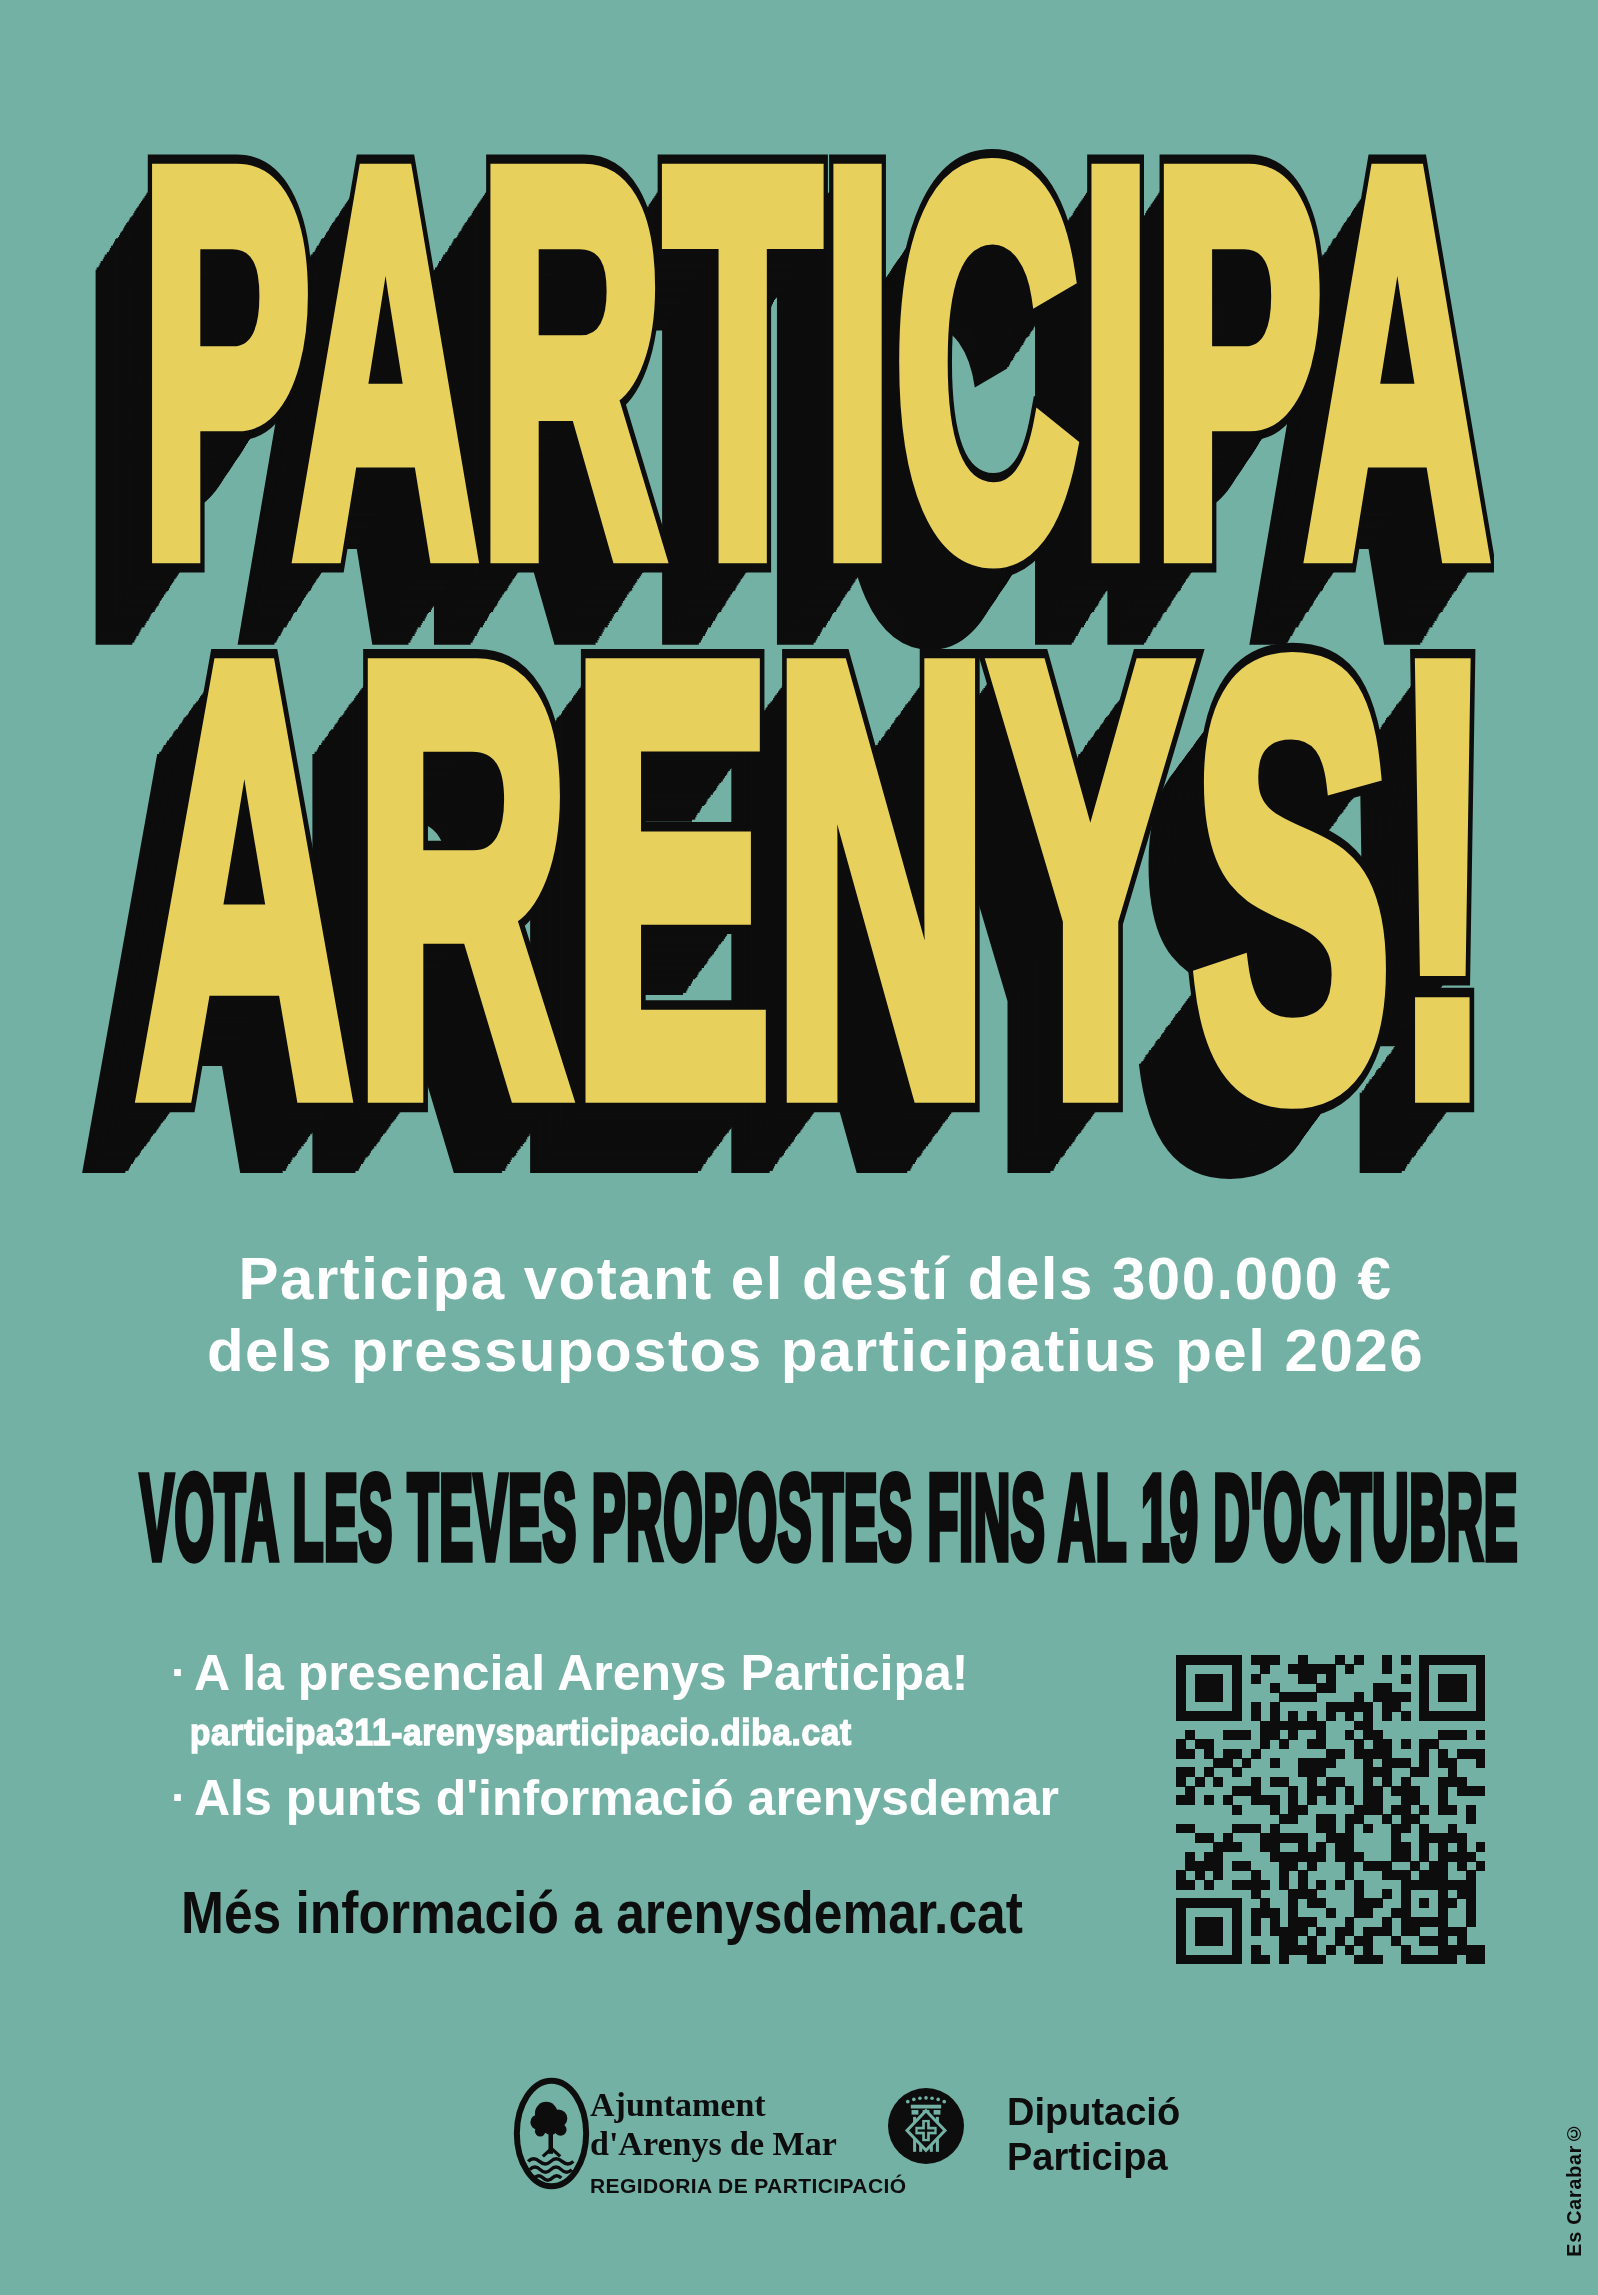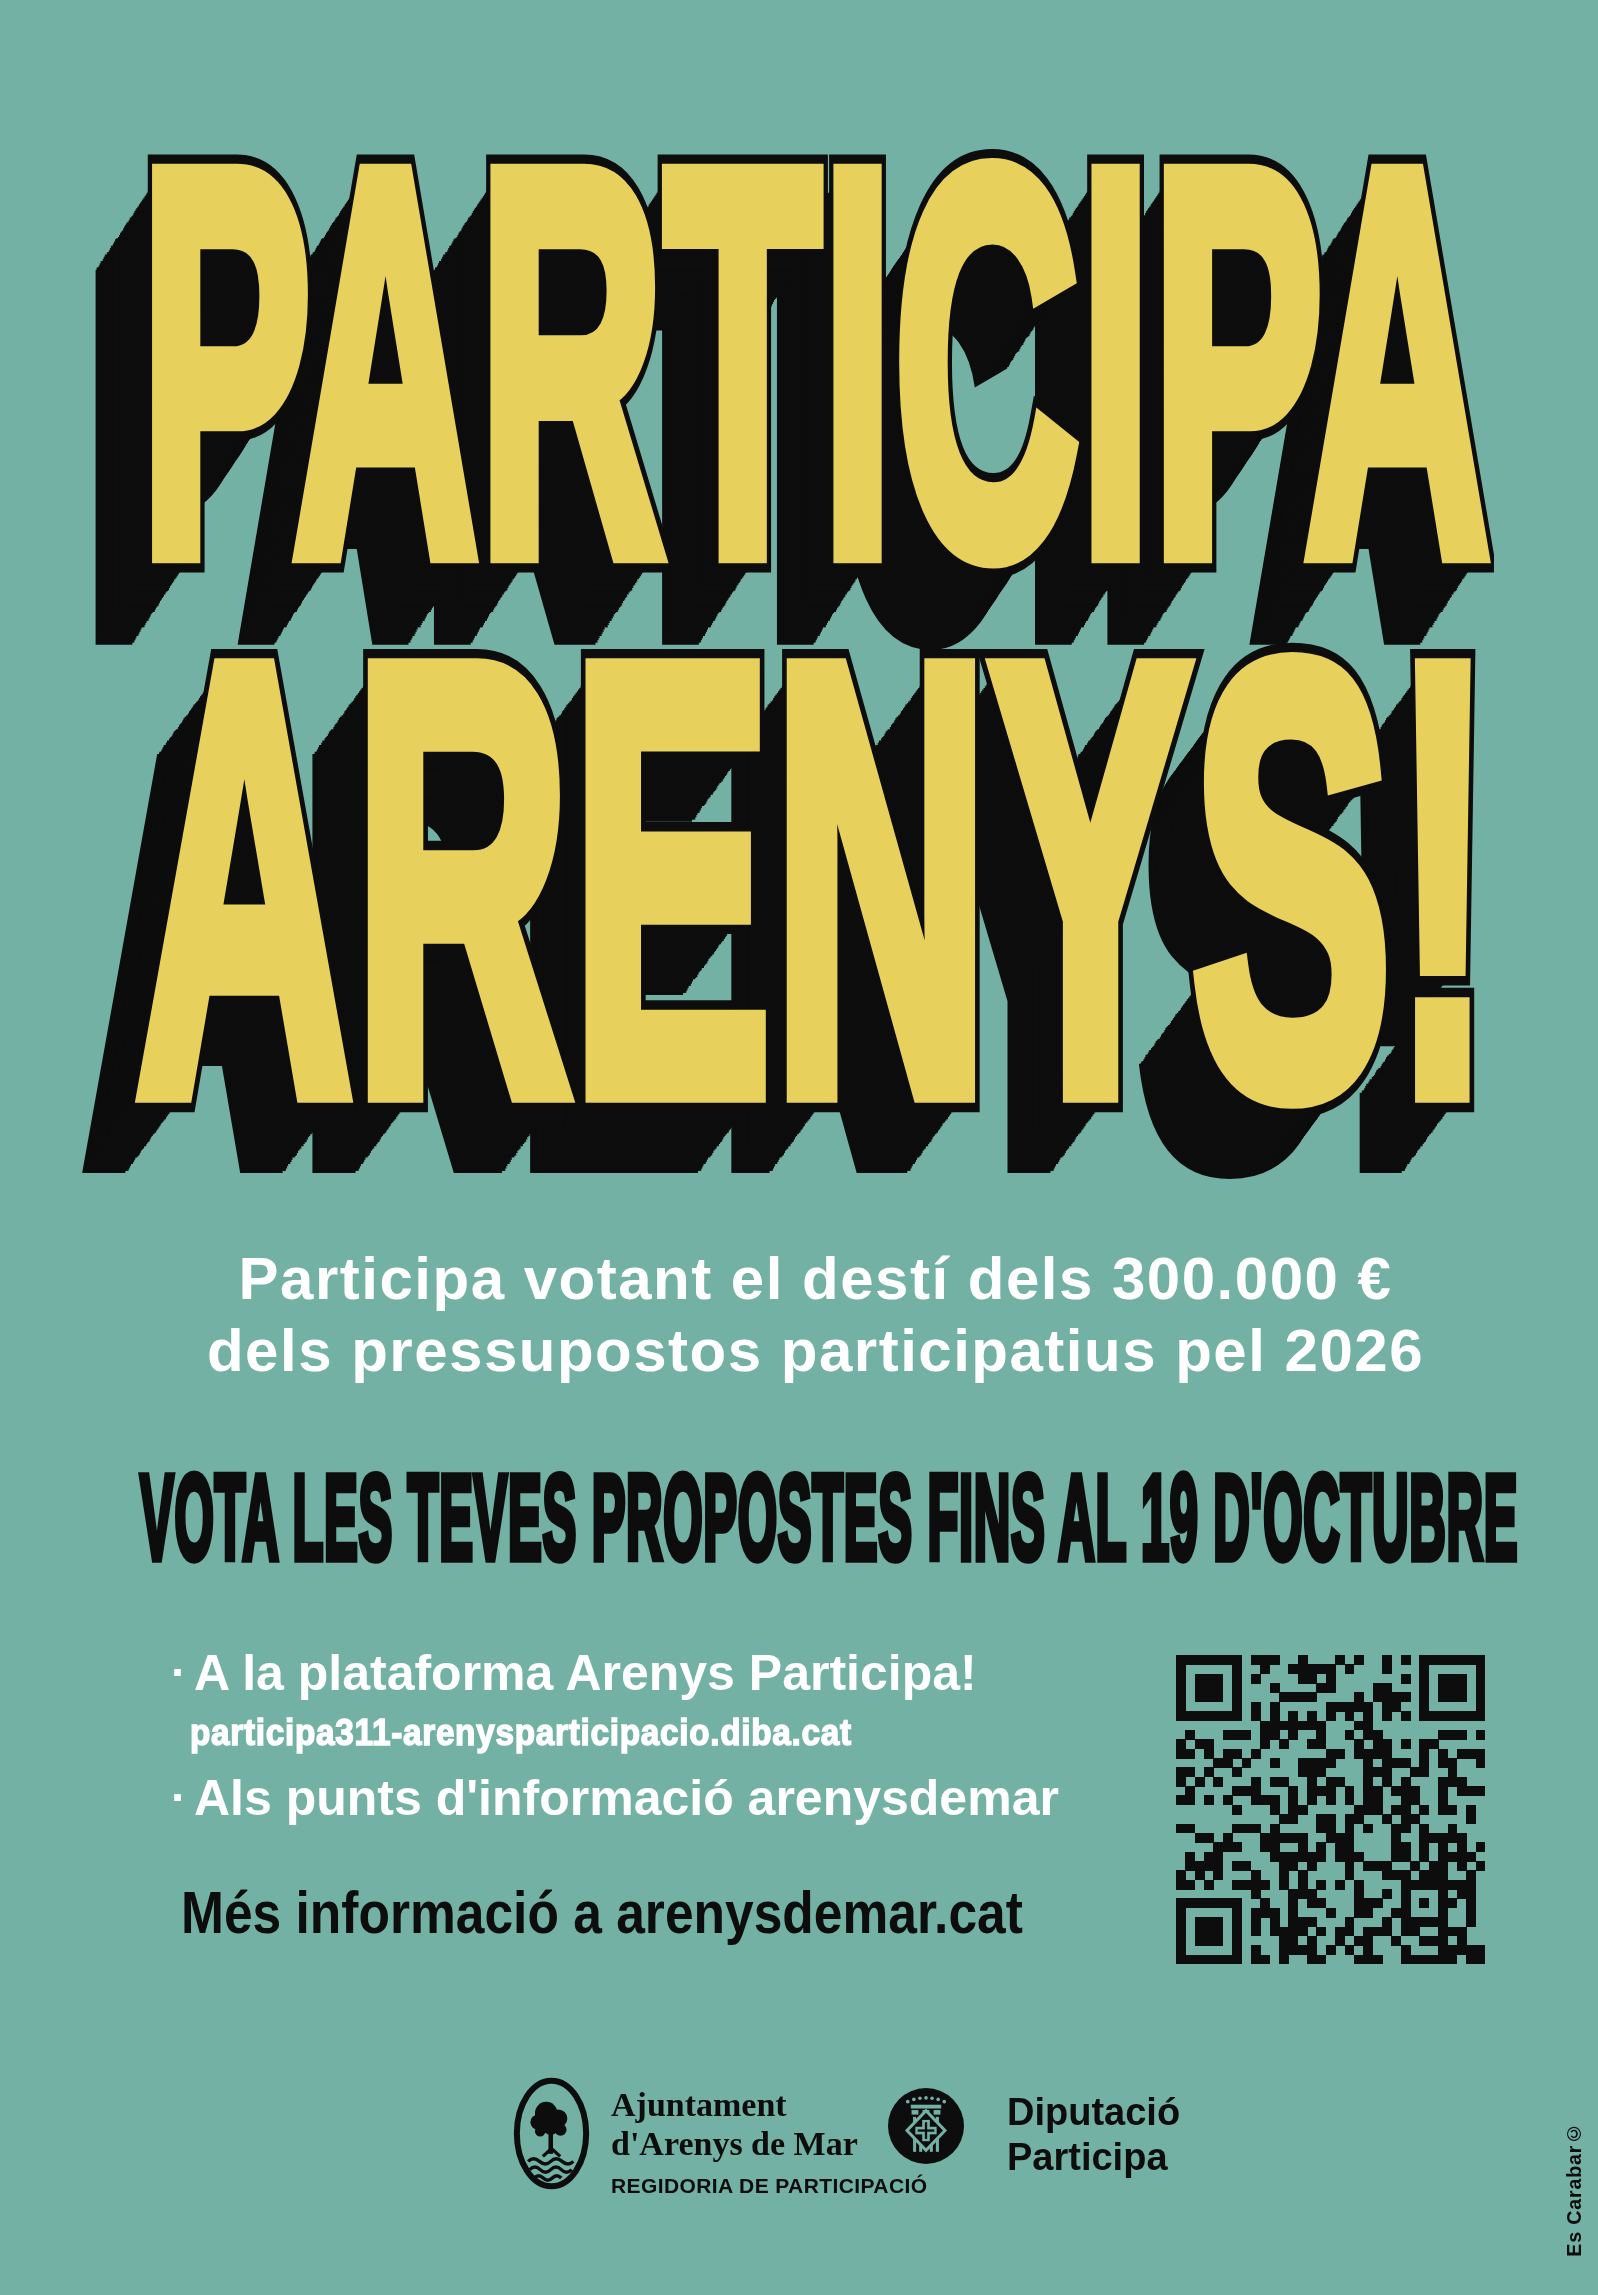--- a/index.html
+++ b/index.html
@@ -43,21 +43,21 @@
           transform:scale(0.9,1);transform-origin:top left;}
   .moreinfo{position:absolute;left:165px;top:1884px;color:var(--black);font-weight:700;font-size:56px;line-height:1;
             white-space:nowrap;transform:scale(0.92,1.05);transform-origin:top left;}
 
   
   .qr{position:absolute;left:1160px;top:1655px;width:309px;height:309px;}
   .qr svg{display:block;}
 
   
   .footer-aj{position:absolute;left:497px;top:2077px;display:flex;align-items:flex-start;}
-  .aj-text{margin-left:21px;margin-top:7.6px;color:var(--black);}
+  .aj-text{margin-top:7.6px;color:var(--black);}
   .aj-l{font-family:"Liberation Serif",serif;font-weight:700;font-size:34px;line-height:39px;}
   .aj-sub{margin-top:11.3px;font-size:21px;font-weight:700;letter-spacing:0.4px;}
   .footer-dp{position:absolute;left:872px;top:2088px;display:flex;align-items:flex-start;}
   .dp-text{margin-left:43px;margin-top:1.5px;color:var(--black);font-weight:700;font-size:38px;line-height:45px;}
 
   
   .credit{position:absolute;right:29px;bottom:38px;writing-mode:vertical-rl;transform:rotate(180deg);
           font-size:19.7px;font-weight:700;color:var(--black);letter-spacing:0.8px;}
 </style>
 </head>
@@ -81,21 +81,21 @@
 
   <div class="intro">
     <div>Participa votant el destí dels 300.000 €</div>
     <div>dels pressupostos participatius pel 2026</div>
   </div>
 
   <div class="headline">VOTA LES TEVES PROPOSTES FINS AL 19 D'OCTUBRE</div>
 
   <div class="bullet b1">
     <span class="dot">·</span>
-    <span>A la plataforma Arenys Participa!</span>
+    <span>A la presencial Arenys Participa!</span>
   </div>
   <div class="suburl">participa311-arenysparticipacio.diba.cat</div>
 
   <div class="bullet b2">
     <span class="dot">·</span>
     <span>Als punts d'informació arenysdemar</span>
   </div>
 
   <div class="moreinfo">Més informació a arenysdemar.cat</div>
 

